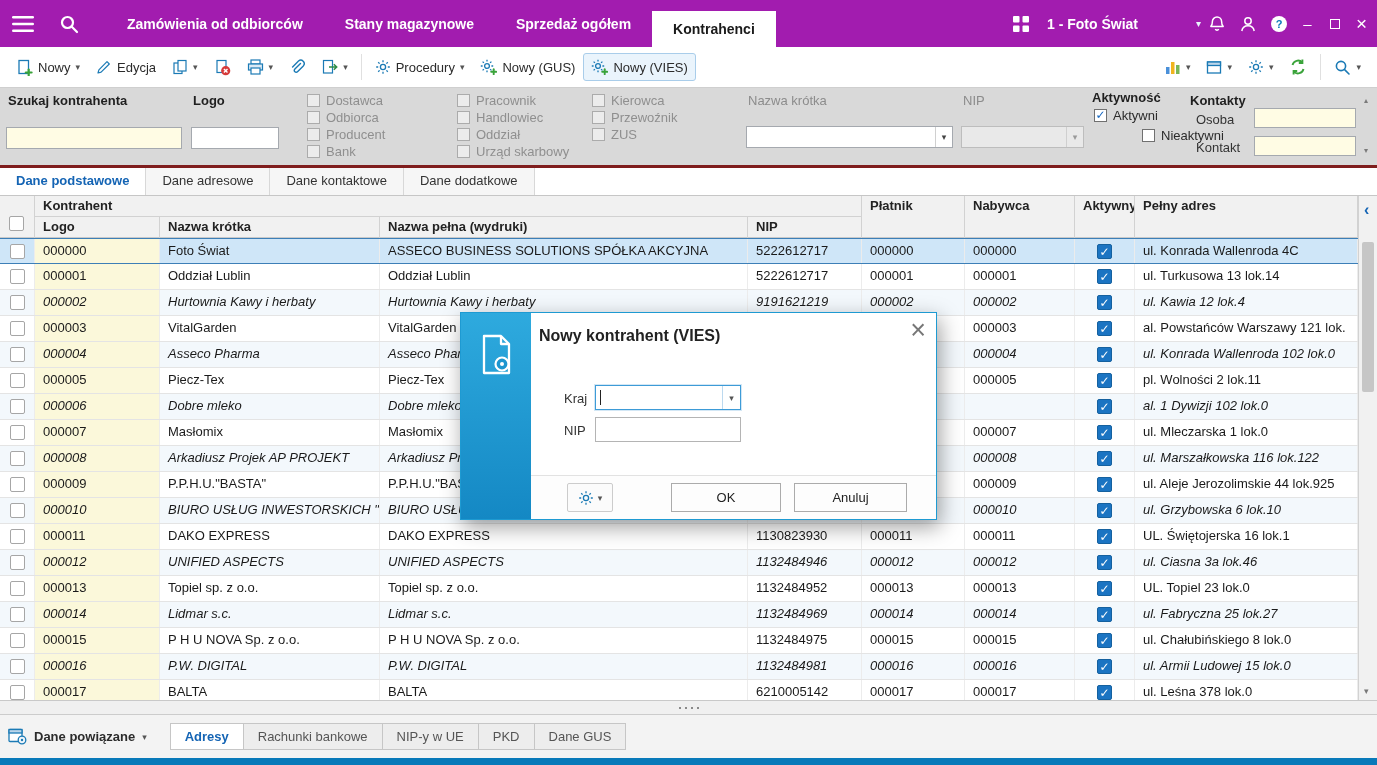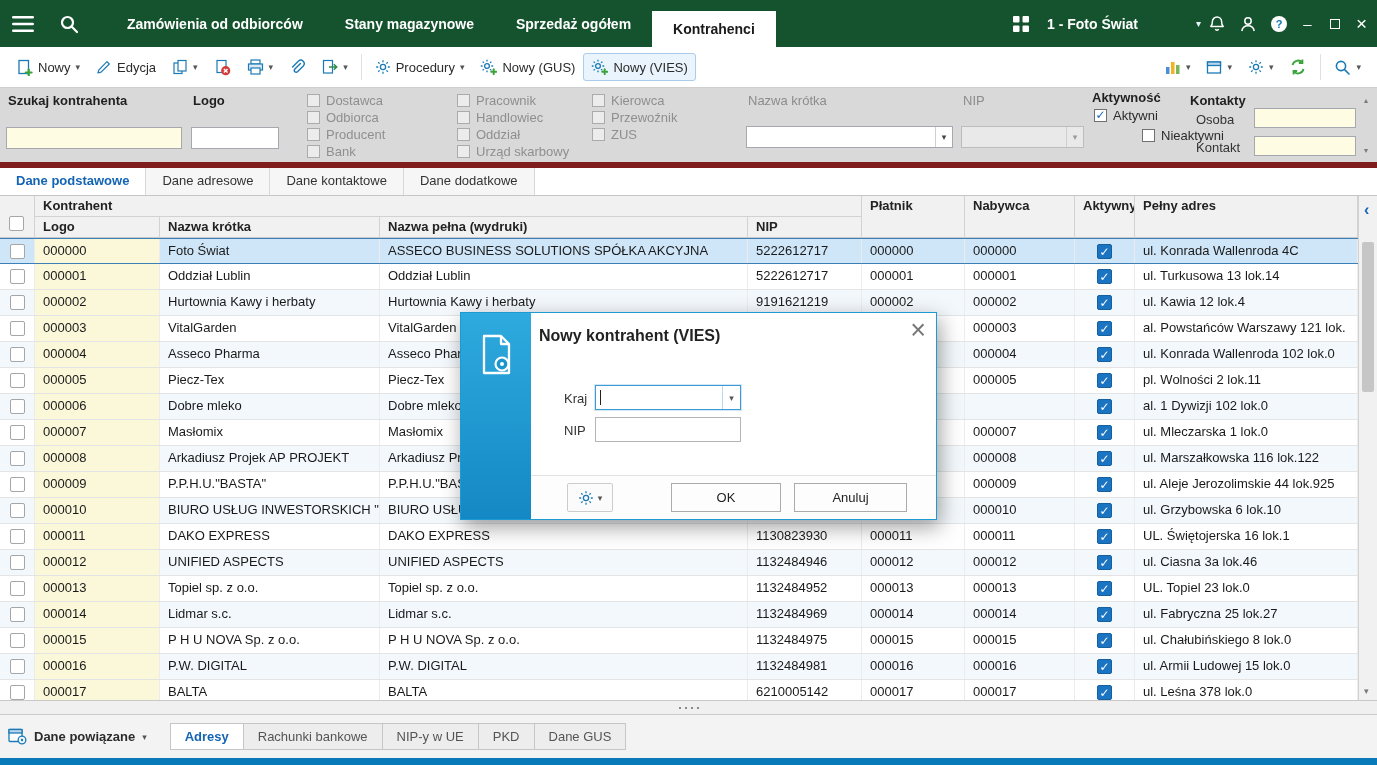--- a/index.html
+++ b/index.html
@@ -1,20 +1,20 @@
 <!DOCTYPE html>
 <html><head>
 <meta charset="utf-8">
 <style>
   * { margin:0; padding:0; box-sizing:border-box; }
   html,body { width:1377px; height:765px; overflow:hidden; background:#fff; }
   #app { position:relative; width:1377px; height:765px; font-family:"Liberation Sans","DejaVu Sans",sans-serif; font-size:13px; color:#1a1a1a; overflow:hidden; background:#fff; cursor:default; }
 
   
-  .topbar { position:absolute; left:0; top:0; width:1377px; height:47px; background:#14532d; display:flex; align-items:stretch; color:#fff; }
+  .topbar { position:absolute; left:0; top:0; width:1377px; height:47px; background:#a21caf; display:flex; align-items:stretch; color:#fff; }
   .tb-iconbtn { width:46px; display:flex; align-items:center; justify-content:center; cursor:pointer; }
   .top-tabs { display:flex; margin-left:14px; }
   .top-tab { padding:0 21px; display:flex; align-items:center; font-size:14px; font-weight:bold; cursor:pointer; white-space:nowrap; }
   .top-tab.active { background:#fff; color:#1a1a1a; align-self:flex-end; height:36px; }
   .top-right { margin-left:auto; display:flex; align-items:center; padding-right:2px; }
   .company-sel { display:flex; align-items:center; cursor:pointer; }
   .company-sel .name { font-size:14px; font-weight:bold; margin:0 58px 0 10px; white-space:nowrap; }
   .chev-w { font-size:10px; color:#e8f4fc; }
   .tb-mini { width:31px; height:47px; display:flex; align-items:center; justify-content:center; cursor:pointer; }
   .win-btn { width:27px; height:47px; display:flex; align-items:center; justify-content:center; font-size:15px; cursor:pointer; }
@@ -22,21 +22,21 @@
 
   
   .toolbar { position:absolute; left:0; top:47px; width:1377px; height:41px; background:#fff; border-bottom:1px solid #cfcfcf; display:flex; align-items:center; padding:12px 8px; }
   .tool { display:flex; align-items:center; gap:5px; padding:5px 7px; border:1px solid transparent; border-radius:3px; cursor:pointer; color:#2b2b2b; white-space:nowrap; }
   .tool.highlight { background:#eaf4fc; border-color:#a9cdea; }
   .chev { font-size:9px; color:#555; }
   .tb-sep { width:1px; height:26px; background:#e0e0e0; margin:0 5px; }
   .toolbar-right { margin-left:auto; display:flex; align-items:center; }
 
   
-  .filters { position:absolute; left:0; top:88px; width:1377px; height:80px; background:#d9d9d9; border-bottom:6px solid #7f1d1d; }
+  .filters { position:absolute; left:0; top:88px; width:1377px; height:80px; background:#d9d9d9; border-bottom:3px solid #7f1d1d; }
   .f-abs { position:absolute; }
   .f-title { font-weight:bold; color:#1f1f1f; font-size:13px; }
   .f-gray { color:#8c8c8c; font-size:13px; }
   .f-plain { color:#333; font-size:13px; }
   .f-input { position:absolute; border:1px solid #a5a9af; background:#fffce4; height:22px; padding:0 5px; font:13px "Liberation Sans",sans-serif; }
   .f-input.white { background:#fff; }
   .combo { position:absolute; background:#fff; border:1px solid #a5a9af; height:22px; display:flex; align-items:center; cursor:pointer; }
   .combo .arrow { margin-left:auto; width:17px; height:100%; display:flex; align-items:center; justify-content:center; border-left:1px solid #d0d0d0; color:#444; font-size:9px; }
   .combo.disabled { background:#e9e9e9; border-color:#bdbdbd; cursor:default; }
   .combo.disabled .arrow { color:#9a9a9a; border-left-color:#cfcfcf; }
@@ -53,21 +53,21 @@
   .view-tab.active { background:#fff; color:#1464b4; font-weight:bold; }
 
   
   .thead { position:absolute; left:0; top:196px; width:1358px; height:42px; background:#f1f1f1; border-bottom:1px solid #c9c9c9; font-weight:bold; font-size:13px; }
   .th { position:absolute; padding:2px 8px; border-right:1px solid #d2d2d2; border-bottom:1px solid #d2d2d2; overflow:hidden; white-space:nowrap; color:#222; }
   .th.span { border-bottom:none; }
   .cb { width:15px; height:15px; border:1px solid #a6a6a6; background:#fff; border-radius:2px; display:inline-block; }
   .cb.on { background:#1b74c2; border-color:#15619f; color:#fff; font-size:12px; line-height:14px; text-align:center; }
   .tbody { position:absolute; left:0; top:238px; width:1358px; height:462px; overflow:hidden; background:#fff; }
   .trow { display:grid; grid-template-columns:35px 125px 220px 368px 114px 103px 110px 60px 1fr; height:26px; border-bottom:1px solid #e4e4e4; background:#fff; }
-  .trow.alt { background:#f3f8fc; }
+  .trow.alt { background:#f3f8fc;font-style:italic; }
   .trow.selected { background:#cfe6f8; border-top:1px solid #3d7fb7; border-bottom:1px solid #3d7fb7; }
   .td { padding:0 8px; line-height:24px; border-right:1px solid #ececec; overflow:hidden; white-space:nowrap; font-size:13px; }
   .td.logo { background:#fbf8da; }
   .td.check { display:flex; align-items:center; justify-content:center; padding:0; }
 
   
   .dialog { position:absolute; left:460px; top:312px; width:477px; height:208px; background:#fff; border:1px solid #1e9ad2; box-shadow:3px 7px 20px rgba(0,0,0,.38); z-index:50; display:flex; }
   .dialog-strip { width:70px; background:linear-gradient(180deg,#2eaade,#1488c4); display:flex; justify-content:center; padding-top:20px; flex:0 0 auto; }
   .dialog-main { flex:1; position:relative; }
   .dialog-title { position:absolute; left:8px; top:14px; font-size:16px; font-weight:bold; color:#222; }

